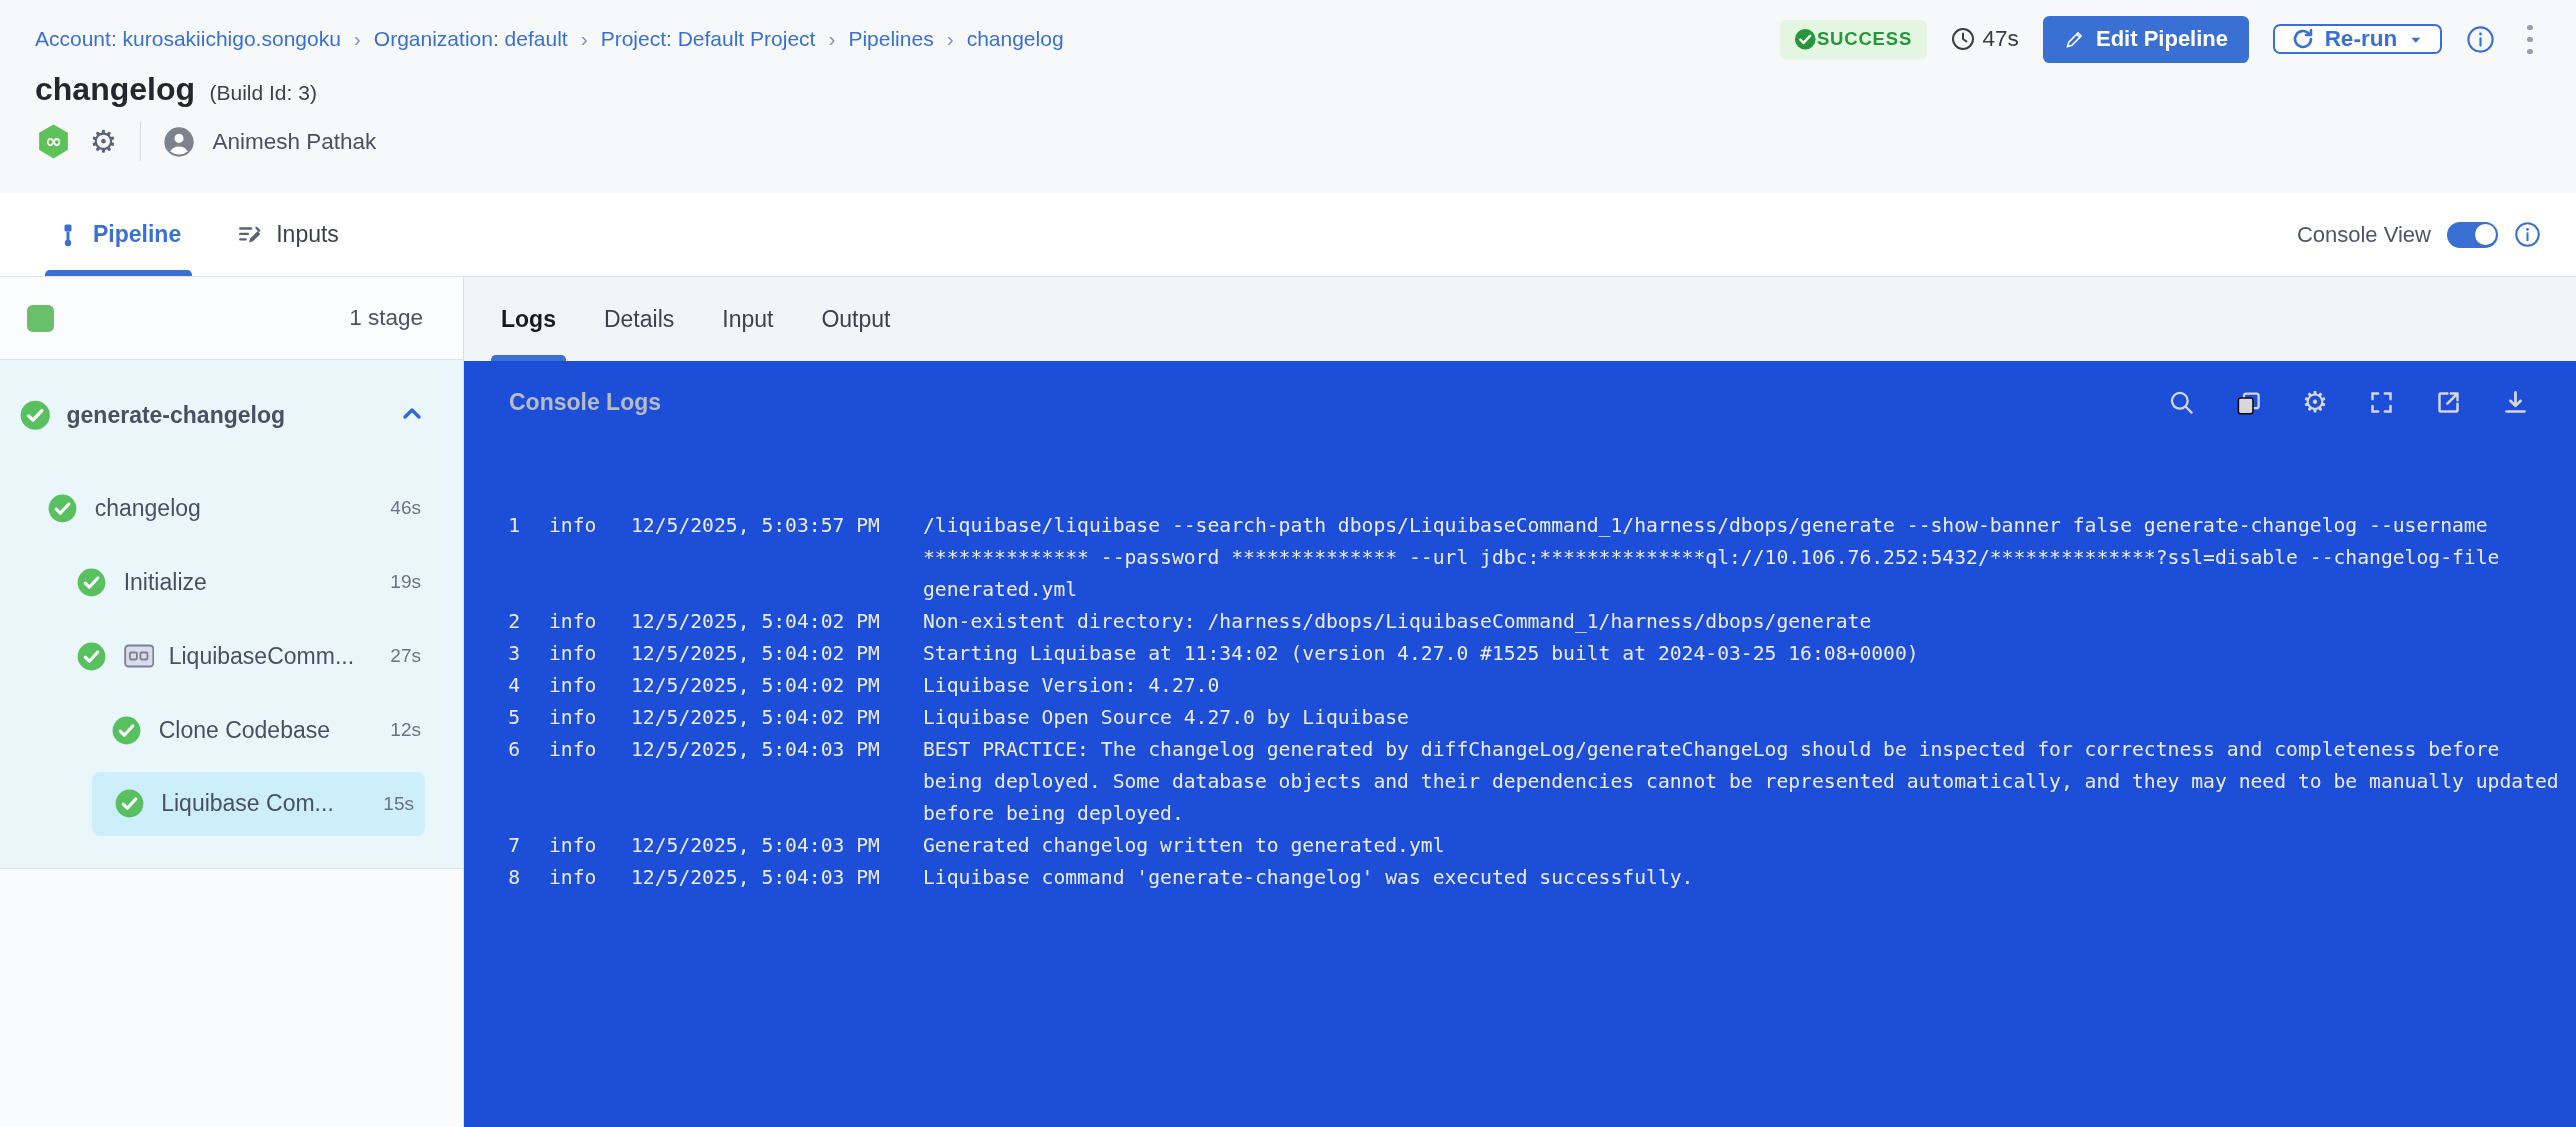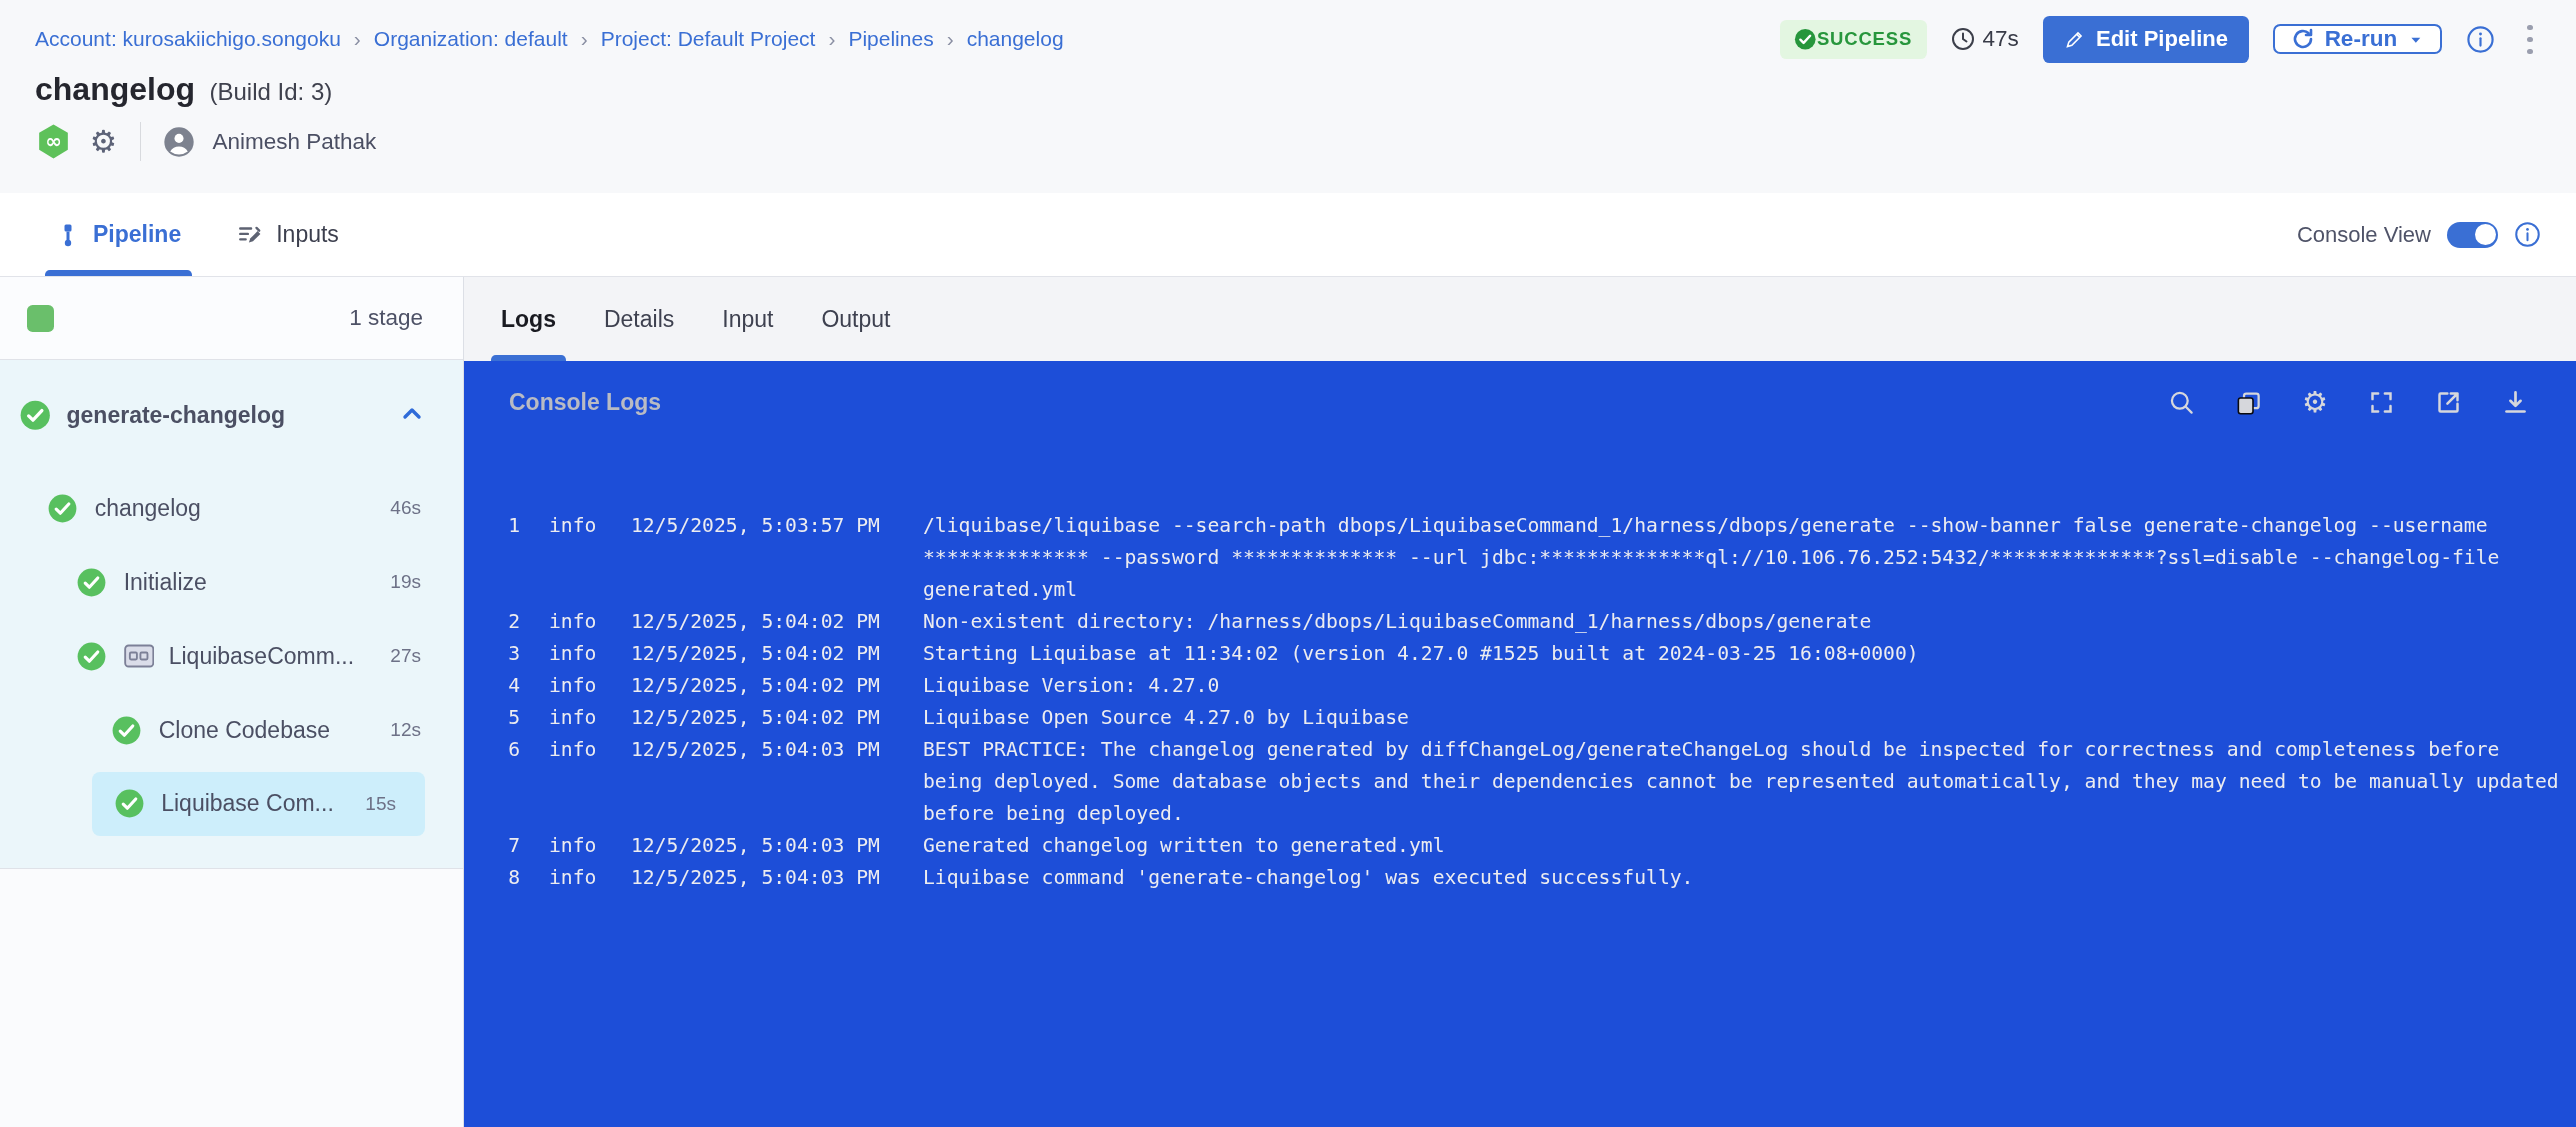--- a/index.html
+++ b/index.html
@@ -16,21 +16,21 @@
   .actions { display:flex; align-items:center; gap:24px; }
   .badge-success { display:flex; align-items:center; gap:0; background:#e3f6e1; border-radius:6.4px; padding:8px 14.5px; }
   .badge-success .txt { color:#27963c; font-weight:700; font-size:18.5px; letter-spacing:0.8px; }
   .duration { display:flex; align-items:center; gap:8px; font-size:22.5px; color:#383b47; }
   .btn-edit { display:flex; align-items:center; gap:11.2px; background:#3a6fd4; color:#fff; font-size:22px; font-weight:600; border:none; border-radius:6.4px; padding:10.4px 21px; cursor:pointer; }
   .btn-rerun { display:flex; align-items:center; gap:9.6px; background:#fff; color:#3a6fd4; font-size:22.5px; font-weight:700; border:2px solid #3a6fd4; border-radius:7.2px; padding:0 16px; cursor:pointer; }
   .kebab { display:flex; flex-direction:column; gap:6.4px; padding:4.8px 8px; cursor:pointer; }
   .kebab i { width:5.6px; height:5.6px; border-radius:50%; background:#9a9eae; }
   .row2 { display:flex; align-items:baseline; gap:14.5px; padding-top:8px; }
   .title { font-size:32px; font-weight:700; color:#25262e; }
-  .build-id { font-size:24px; color:#3f414d; }
+  .build-id { font-size:21px; color:#3f414d; }
   .row3 { display:flex; align-items:center; gap:17.7px; margin-top:14.5px; }
   .hexagon { width:37px; height:37px; position:relative; display:flex; align-items:center; justify-content:center; }
   .divider-v { width:0.8px; height:39px; background:#d8dade; margin:0 4.8px; }
   .author { font-size:22.5px; color:#4b4f63; }
   .icon-btn { background:none; border:none; cursor:pointer; display:flex; align-items:center; }
   .gear-glyph { font-family:"DejaVu Sans",sans-serif; font-size:30.5px; color:#5d6378; line-height:1; }
 
   
   .tabbar { height:84px; background:#fff; border-bottom:0.8px solid #e1e3e9; display:flex; align-items:stretch; justify-content:space-between; padding:0 35px 0 56px; flex:none;gap:40px; }
   .tabs-left { display:flex; gap:56px; }
@@ -51,21 +51,21 @@
   .tree { background:#ebf6fa; border-bottom:0.8px solid #dfe2e8; padding-bottom:32px; flex:none; }
   .tree-stage-row { height:111px; display:flex; align-items:center; padding:0 39px 0 20px; cursor:pointer; }
   .tree-stage-row .lbl { font-size:23px; font-weight:600; color:#4b4f63; margin-left:16px; }
   .tree-stage-row .chev { margin-left:auto; }
   .step-row { height:74px; display:flex; align-items:center; padding-right:42px; cursor:pointer; }
   .step-row .lbl { font-size:23px; color:#4b4f63; margin-left:17.7px; white-space:nowrap; }
   .step-row .dur { font-size:19px; color:#6d7187; margin-left:auto; }
   .ind-0 { padding-left:48px; }
   .ind-1 { padding-left:77px; }
   .ind-2 { padding-left:112px; }
-  .step-row.selected { margin:4.8px 38px 0 92px; padding-left:22.5px; padding-right:29px; height:64px; background:#cdeefb; border-radius:8px;justify-content:flex-end; }
+  .step-row.selected { margin:4.8px 38px 0 92px; padding-left:22.5px; padding-right:11px; height:64px; background:#cdeefb; border-radius:8px;justify-content:flex-end; }
   .group-ic { margin-left:17.7px; }
   .group-ic + .lbl { margin-left:14.5px; }
   .sidebar-rest { flex:1; background:#fafbfd; }
 
   .right { flex:1; display:flex; flex-direction:column; min-width:0; }
   .log-tabbar { height:84px; background:#f3f4f7; display:flex; align-items:stretch; padding-left:37px; gap:48px; flex:none; }
   .log-tab { display:flex; align-items:center; font-size:23px; color:#3e4150; position:relative; cursor:pointer; }
   .log-tab.active { color:#191a21; font-weight:700; }
   .log-tab.active::after { content:""; position:absolute; left:-9.6px; right:-9.6px; bottom:0; height:6.4px; background:#3a6fd4; border-radius:4.8px 4.8px 0 0; }
 

